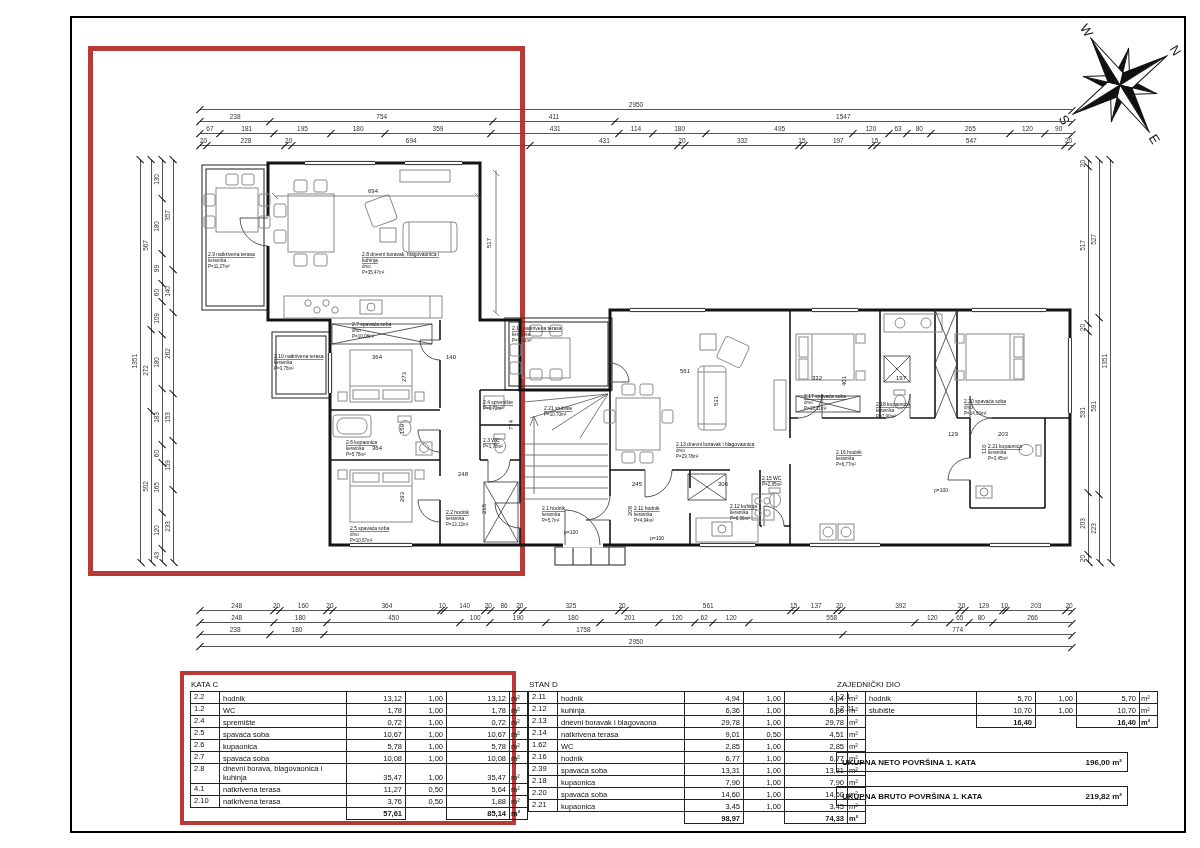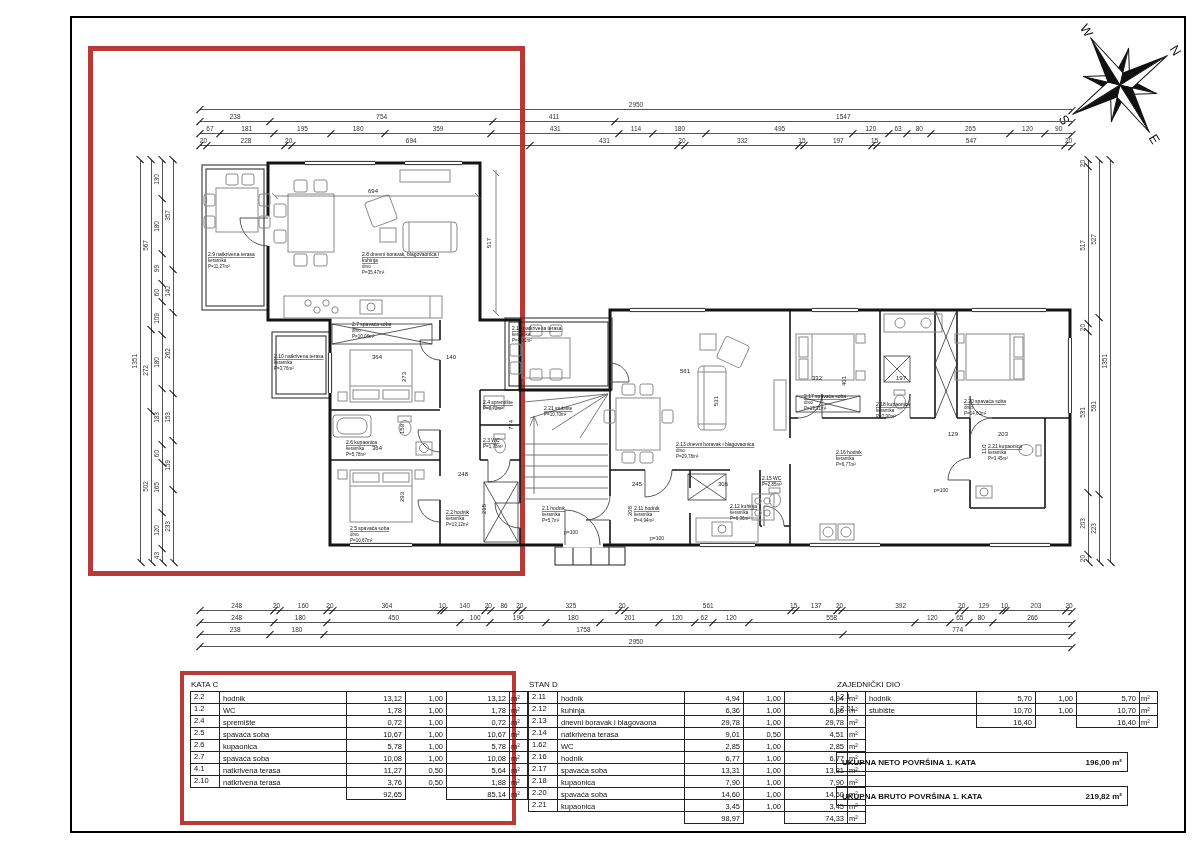--- a/index.html
+++ b/index.html
@@ -28,21 +28,21 @@
   .tblwrap{position:absolute;}
   .ttitle{font-size:8px;margin:0 0 2px 1px;color:#111;}
   table.areatable{border-collapse:collapse;table-layout:fixed;}
   .areatable td{border:1px solid #222;padding:0 3px;font-size:7.5px;line-height:1.25;height:11px;vertical-align:bottom;overflow:hidden;}
   .areatable .c-id{width:22px;vertical-align:top;}
   .areatable .c-name{width:120px;}
   .areatable .c-a{width:52px;text-align:right;}
   .areatable .c-k{width:34px;text-align:right;}
   .areatable .c-r{width:56px;text-align:right;}
   .areatable .c-u{width:15px;padding:0 1px;}
-  .areatable tfoot td{font-weight:normal;}
+  .areatable tfoot td{font-weight:bold;}
   .areatable td.nb{border:none;}
   .sumbox{position:absolute;border:1px solid #222;display:flex;justify-content:space-between;align-items:center;
           font-size:8px;font-weight:bold;padding:0 5px;height:18px;}
 
   
   text{font-family:"Liberation Sans",sans-serif;}
   .rl{font-size:5px;fill:#111;text-decoration:underline;}
   .rs{font-size:4.5px;fill:#222;}
   .idim{font-size:6px;fill:#222;}
   .p100{font-size:5px;fill:#222;}
@@ -888,20 +888,31 @@
             <td class="c-name">
               <div>spavaća soba</div>
               <div></div>
             </td>
             <td class="c-a">10,08</td>
             <td class="c-k">1,00</td>
             <td class="c-r">10,08</td>
             <td class="c-u">m²</td>
           </tr>
 
+          <tr>
+            <td class="c-id">2.8</td>
+            <td class="c-name">
+              <div>dnevni borava, blagovaonica i</div>
+              <div>kuhinja</div>
+            </td>
+            <td class="c-a">35,47</td>
+            <td class="c-k">1,00</td>
+            <td class="c-r">35,47</td>
+            <td class="c-u">m²</td>
+          </tr>
 
           <tr>
             <td class="c-id">4.1</td>
             <td class="c-name">
               <div>natkrivena terasa</div>
               <div></div>
             </td>
             <td class="c-a">11,27</td>
             <td class="c-k">0,50</td>
             <td class="c-r">5,64</td>
@@ -917,21 +928,21 @@
             <td class="c-a">3,76</td>
             <td class="c-k">0,50</td>
             <td class="c-r">1,88</td>
             <td class="c-u">m²</td>
           </tr>
         </tbody>
       <tfoot>
         <tr>
           <td class="c-id nb"></td>
             <td class="c-name nb"></td>
-          <td class="c-a">92,65</td>
+          <td class="c-a">57,61</td>
           <td class="c-k nb"></td>
           <td class="c-r">85,14</td>
           <td class="c-u">m²</td>
         </tr>
       </tfoot>
     </table>
   </div>
 
   <div class="tblwrap" style="left:528px;top:680px;">
     <div class="ttitle">STAN D</div>
@@ -1004,21 +1015,21 @@
               <div>hodnik</div>
               <div></div>
             </td>
             <td class="c-a">6,77</td>
             <td class="c-k">1,00</td>
             <td class="c-r">6,77</td>
             <td class="c-u">m²</td>
           </tr>
 
           <tr>
-            <td class="c-id">2.17</td>
+            <td class="c-id">2.39</td>
             <td class="c-name">
               <div>spavaća soba</div>
               <div></div>
             </td>
             <td class="c-a">13,31</td>
             <td class="c-k">1,00</td>
             <td class="c-r">13,31</td>
             <td class="c-u">m²</td>
           </tr>
 

